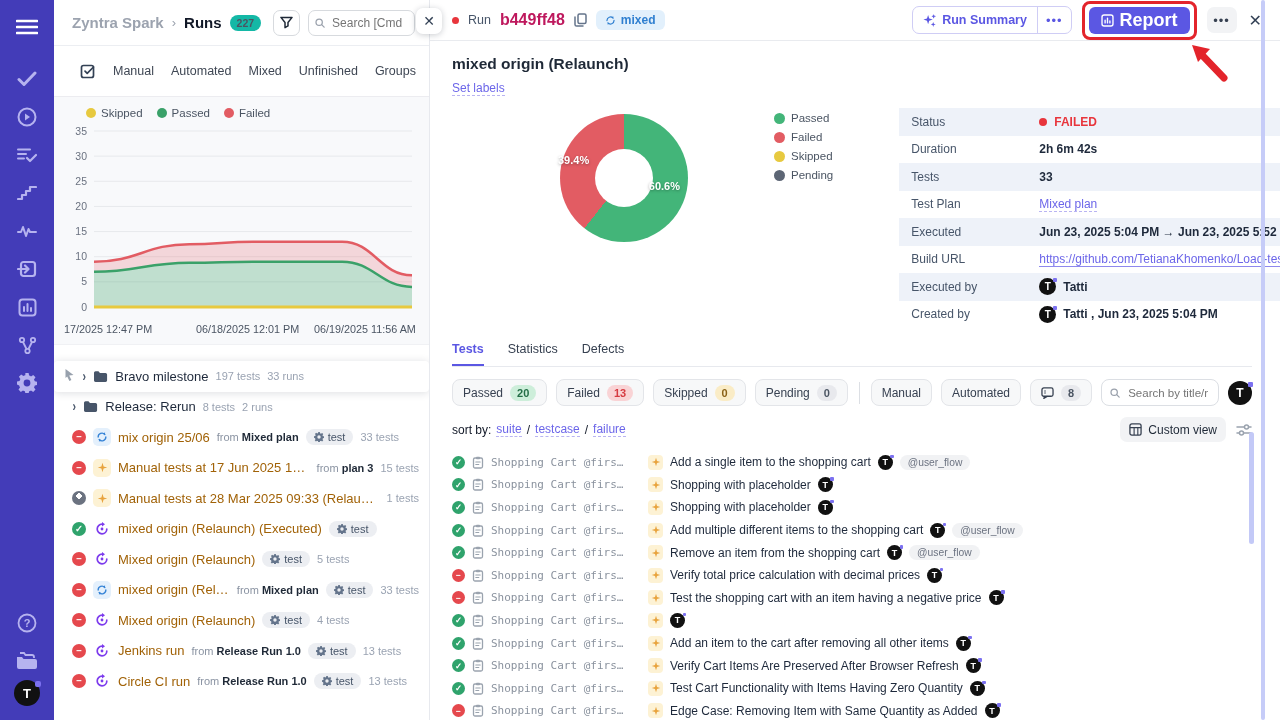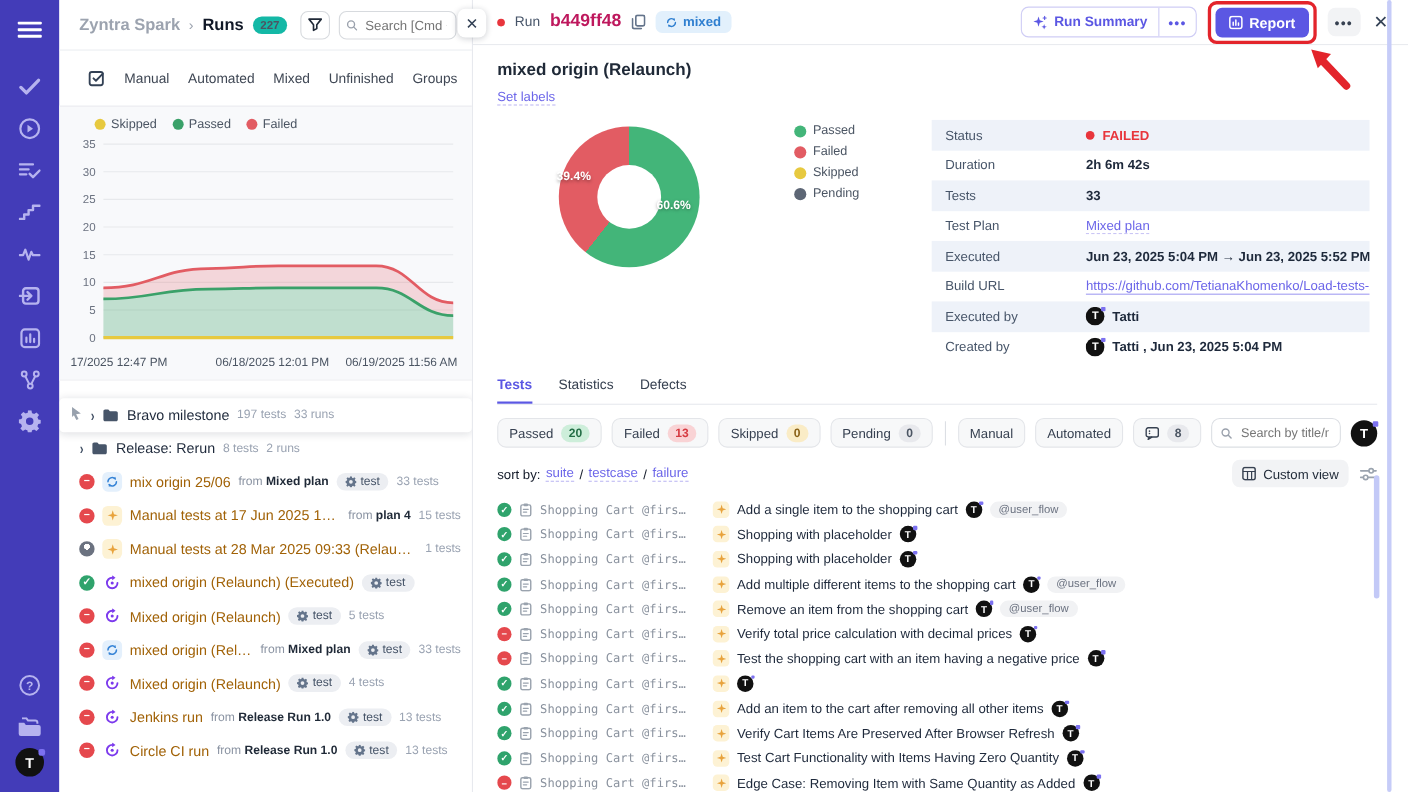--- a/index.html
+++ b/index.html
@@ -63,31 +63,31 @@
   .red-dot{width:7px;height:7px;border-radius:50%;background:#e8353c;flex-shrink:0;}
   .run-label{font-size:12.5px;color:#475569;}
   .run-id{font-size:16px;font-weight:700;color:#be185d;}
   .icon-btn{display:flex;align-items:center;justify-content:center;cursor:pointer;color:#64748b;}
   .badge-mixed{display:inline-flex;align-items:center;gap:5px;background:#e2f0fc;color:#2f7fd0;font-size:12px;font-weight:600;border-radius:6px;padding:3px 9px;}
   .rp-header-right{margin-left:auto;display:flex;align-items:center;gap:10px;}
   .split-btn{display:flex;align-items:stretch;border:1px solid #cfcdf5;border-radius:7px;overflow:hidden;height:28px;background:#fff;}
   .split-main{display:flex;align-items:center;gap:6px;padding:0 10px;color:#5b57e3;font-size:12.5px;font-weight:700;cursor:pointer;}
   .split-more{display:flex;align-items:center;padding:0 8px;border-left:1px solid #cfcdf5;color:#5b57e3;font-size:13px;letter-spacing:1px;cursor:pointer;}
   .anno-box{position:relative;border:3px solid #e3242b;border-radius:8px;padding:3px 4px;}
-  .report-btn{display:flex;align-items:center;gap:6px;background:#5b57e3;color:#fff;border:none;border-radius:6px;height:27px;padding:0 12px;font-size:13px;font-weight:700;cursor:pointer;}
+  .report-btn{display:flex;align-items:center;gap:6px;background:#5b57e3;color:#fff;border:none;border-radius:6px;height:27px;padding:0 12px;font-size:18px;font-weight:700;cursor:pointer;}
   .anno-arrow{position:absolute;right:-40px;top:36px;pointer-events:none;}
   .more-btn{width:30px;height:26px;background:#f2f3f5;border-radius:7px;display:flex;align-items:center;justify-content:center;color:#374151;font-size:13px;letter-spacing:1px;cursor:pointer;}
   .rp-close{font-size:16px;color:#334155;cursor:pointer;padding:0 2px;}
 
   .rp-body{flex:1;padding:14px 28px 0 22px;overflow:hidden;}
   .run-title{font-size:15.5px;font-weight:700;color:#1f2937;}
   .set-labels{margin-top:8px;font-size:12px;color:#6c66e9;border-bottom:1px dashed #b9b4f2;display:inline-block;cursor:pointer;}
 
   .summary{display:flex;margin-top:10px;}
-  .donut-wrap{position:relative;width:128px;height:128px;margin-left:56px;margin-top:8px;flex-shrink:0;}
+  .donut-wrap{position:relative;width:128px;height:128px;margin-left:108px;margin-top:8px;flex-shrink:0;}
   .donut{width:128px;height:128px;border-radius:50%;}
   .donut::after{content:"";position:absolute;left:50%;top:50%;width:58px;height:58px;background:#fff;border-radius:50%;transform:translate(-50%,-50%);}
   .d-label{position:absolute;color:#fff;font-size:11px;font-weight:700;text-shadow:0 1px 3px rgba(0,0,0,.35);z-index:2;}
   .d-label.left{left:-2px;top:40px;}
   .d-label.right{right:8px;top:66px;}
   .donut-legend{margin-left:86px;margin-top:6px;display:flex;flex-direction:column;gap:7px;flex-shrink:0;}
   .dl-item{display:flex;align-items:center;gap:6px;font-size:11.5px;color:#4b5563;}
   .dl-dot{width:11px;height:11px;border-radius:50%;}
 
   .details{margin-left:66px;flex:1;max-width:398px;font-size:12px;margin-top:2px;}
@@ -340,21 +340,21 @@
         <span class="meta">33 tests</span>
       </div>
       <div class="run-row">
         <span class="st failed"></span>
         <span class="rt-icon rt-spark">
             <svg width="11" height="11" viewBox="0 0 14 14">
               <path d="M7 1l1.4 4.6L13 7l-4.6 1.4L7 13 5.6 8.4 1 7l4.6-1.4z" fill="#e8a33d"></path>
             </svg>
           </span>
         <span class="run-name">Manual tests at 17 Jun 2025 10:09</span>
-        <span class="from"><span>from</span> <b>plan 4</b></span>
+        <span class="from"><span>from</span> <b>plan 3</b></span>
         <span class="meta">15 tests</span>
       </div>
       <div class="run-row">
         <span class="st aborted"></span>
         <span class="rt-icon rt-spark">
             <svg width="11" height="11" viewBox="0 0 14 14">
               <path d="M7 1l1.4 4.6L13 7l-4.6 1.4L7 13 5.6 8.4 1 7l4.6-1.4z" fill="#e8a33d"></path>
             </svg>
           </span>
         <span class="run-name">Manual tests at 28 Mar 2025 09:33 (Relaunch)</span>

